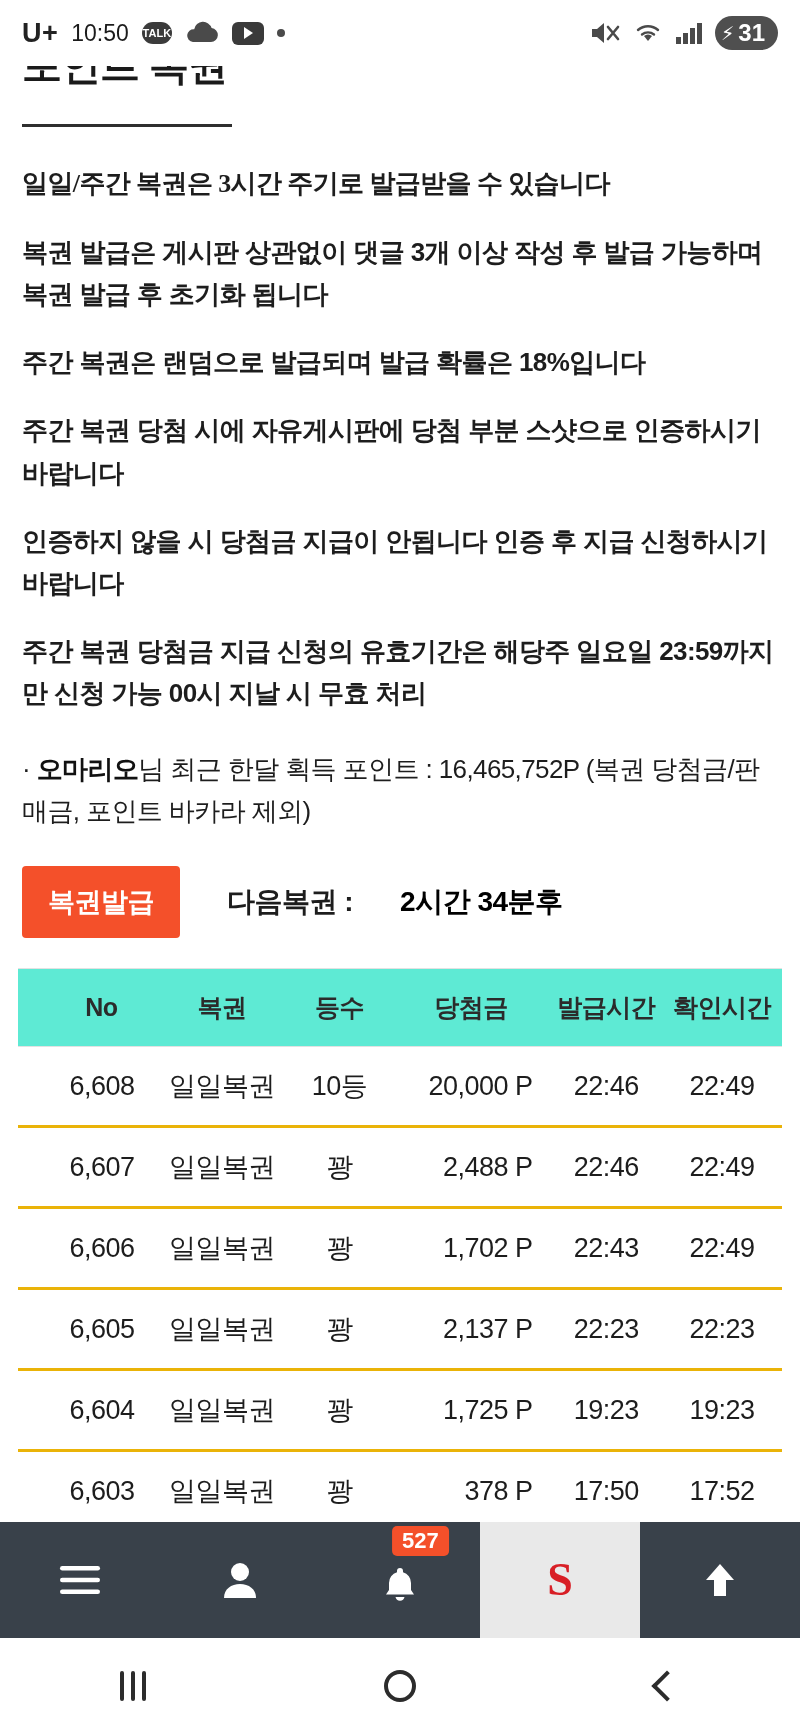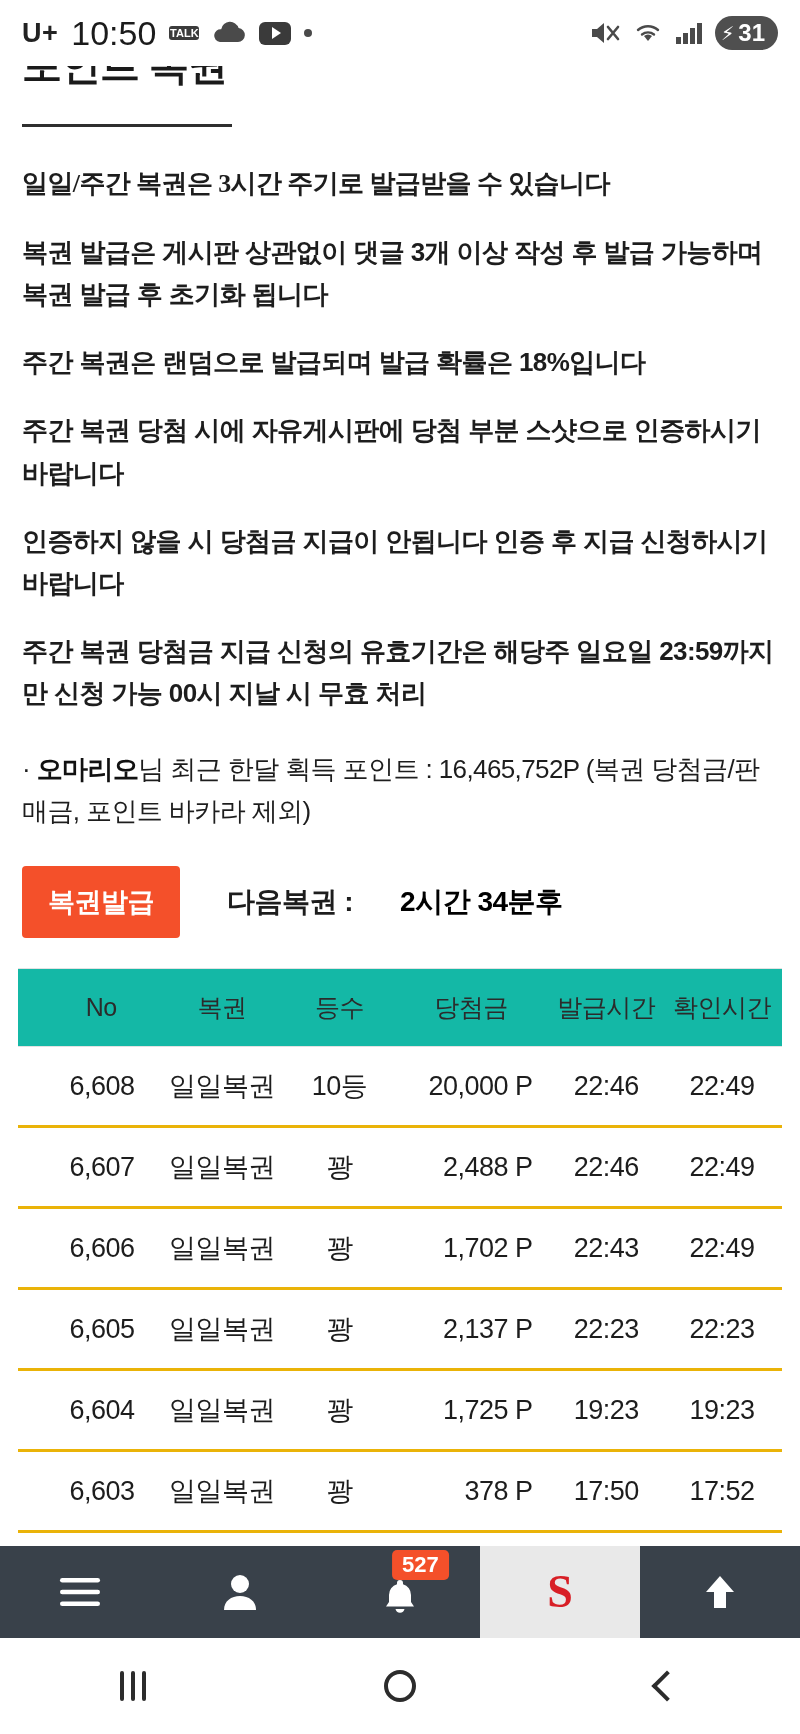--- a/index.html
+++ b/index.html
@@ -11,24 +11,24 @@
   }
   #root { position: relative; width: 800px; height: 1734px; background:#fff; }
 
   
   .statusbar {
     height: 66px; display: flex; align-items: center;
     padding: 0 22px; background: #ffffff;
   }
   .sb-left { display: flex; align-items: center; gap: 13px; }
   .carrier { font-size: 27px; font-weight: 600; color: #222; letter-spacing: .5px; }
-  .clock { font-size: 34px; font-weight: 500; color: #1b1b1b; }
+  .clock { font-size: 23px; font-weight: 500; color: #1b1b1b; }
   .sb-icon { display:inline-flex; align-items:center; justify-content:center; }
   .talk-ic {
-    width: 30px; height: 14px; border-radius: 3px; background:#3b3b3b;
+    width: 30px; height: 22px; border-radius: 14px; background:#3b3b3b;
     color:#fff; font-size: 11px; font-weight:700; display:flex;
     align-items:center; justify-content:center; position:relative;
   }
   .yt-ic { width: 32px; height: 23px; background:#3a3a3a; border-radius:6px;
            display:flex; align-items:center; justify-content:center; }
   .yt-ic::after { content:""; border-left: 9px solid #fff; border-top: 6px solid transparent;
                   border-bottom: 6px solid transparent; margin-left:2px; }
   .dot-ic { width: 8px; height: 8px; border-radius:50%; background:#4a4a4a; }
   .sb-right { margin-left:auto; display:flex; align-items:center; gap: 12px; }
   .batt {
@@ -67,39 +67,39 @@
     background:#f4502a; color:#fff; font-size: 27px; font-weight:700;
     padding: 18px 26px; border:none; border-radius: 4px; letter-spacing:-0.5px;
     cursor:pointer;
   }
   .next-label { font-size: 28px; color:#1d1d1d; font-weight:600; letter-spacing:-0.5px; }
   .next-time { font-size: 28px; color:#000000; font-weight:800; letter-spacing:-0.5px; }
 
   
   .tbl { width: 100%; border-collapse: collapse; margin-top: 30px; }
   .tbl thead th {
-    background:#14b8a6; color:#2b2b2b; font-size: 25px; font-weight:400;
+    background:#5eead4; color:#2b2b2b; font-size: 25px; font-weight:700;
     padding: 22px 0; border-top: 1px solid #e2e2e2; border-bottom: 1px solid #e2e2e2;
     letter-spacing:-0.5px;
   }
   .tbl tbody td {
     font-size: 27px; color:#1d1d1d; padding: 21px 0; border-bottom: 3px solid #eab308;
     text-align:center; letter-spacing:-0.5px;
   }
   .tbl td.c-no { text-align:right; padding-right: 22px; width: 148px; }
   .tbl td.c-name { text-align:center; width: 150px; }
   .tbl td.c-rank { text-align:center; width: 118px; }
   .tbl td.c-prize { text-align:right; padding-right: 18px; width: 170px; }
   .tbl td.c-t1 { text-align:center; width: 120px; }
   .tbl td.c-t2 { text-align:center; width: 130px; }
   .tbl th.h-no { padding-left: 28px; }
 
   
   .bottomnav {
-    position:absolute; left:0; bottom: 96px; width: 800px; height: 92px;
+    position:absolute; left:0; bottom: 96px; width: 800px; height: 116px;
     background:#39414a; display:flex; align-items:stretch;margin-top:46px;
   }
   .nav-item {
     flex:1; display:flex; align-items:center; justify-content:center;
     position:relative; cursor:pointer;
   }
   .nav-item.active { background:#e9e9e9; }
   .badge {
     position:absolute; top: 4px; left: 50%; transform: translateX(-14%);
     background:#f4502a; color:#fff; font-size: 22px; font-weight:700;

